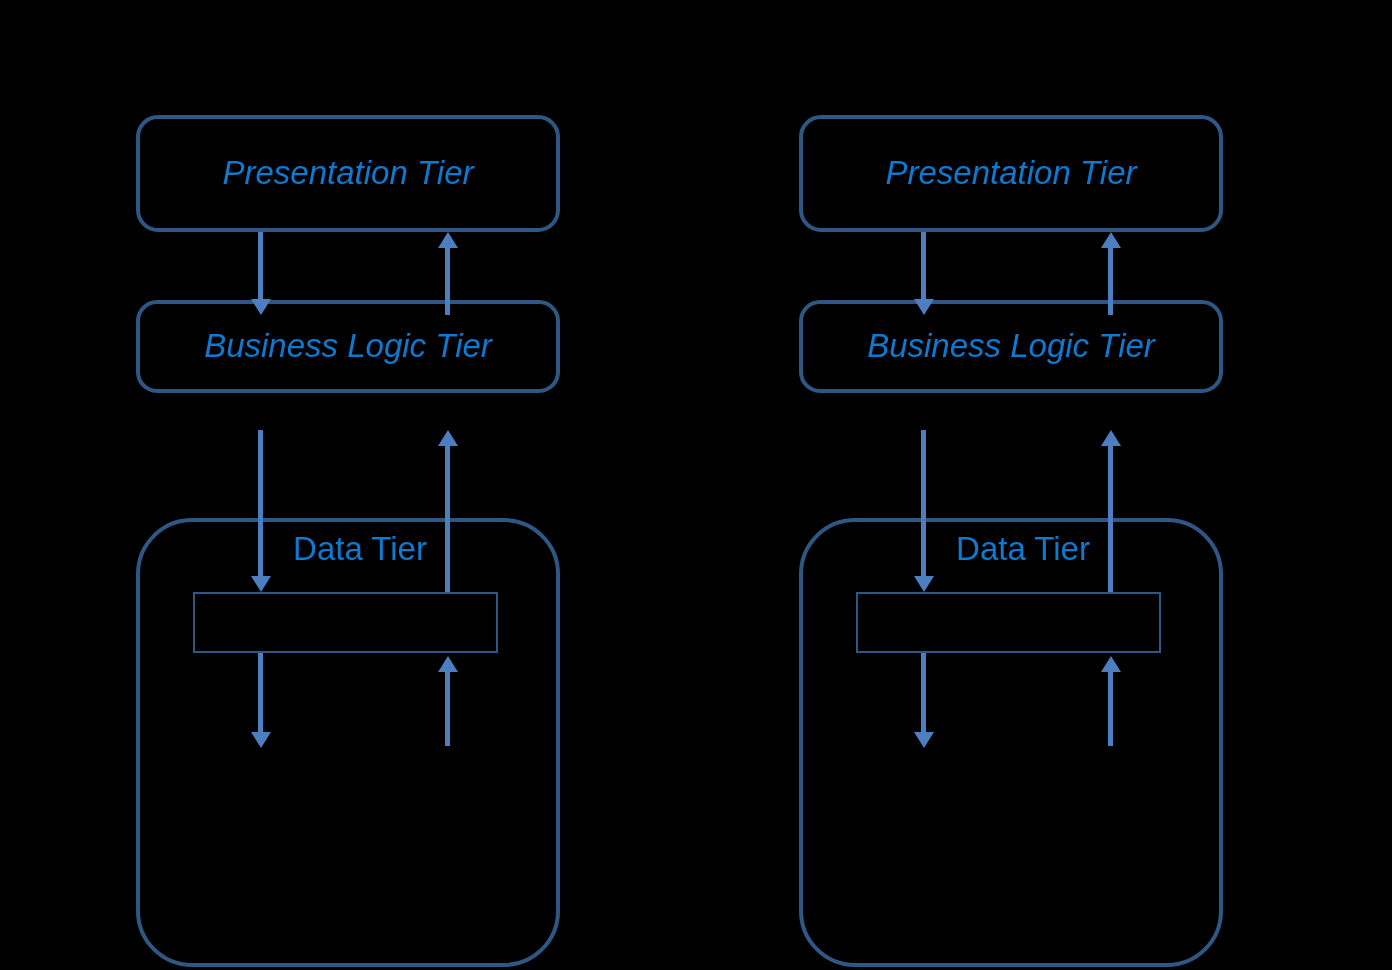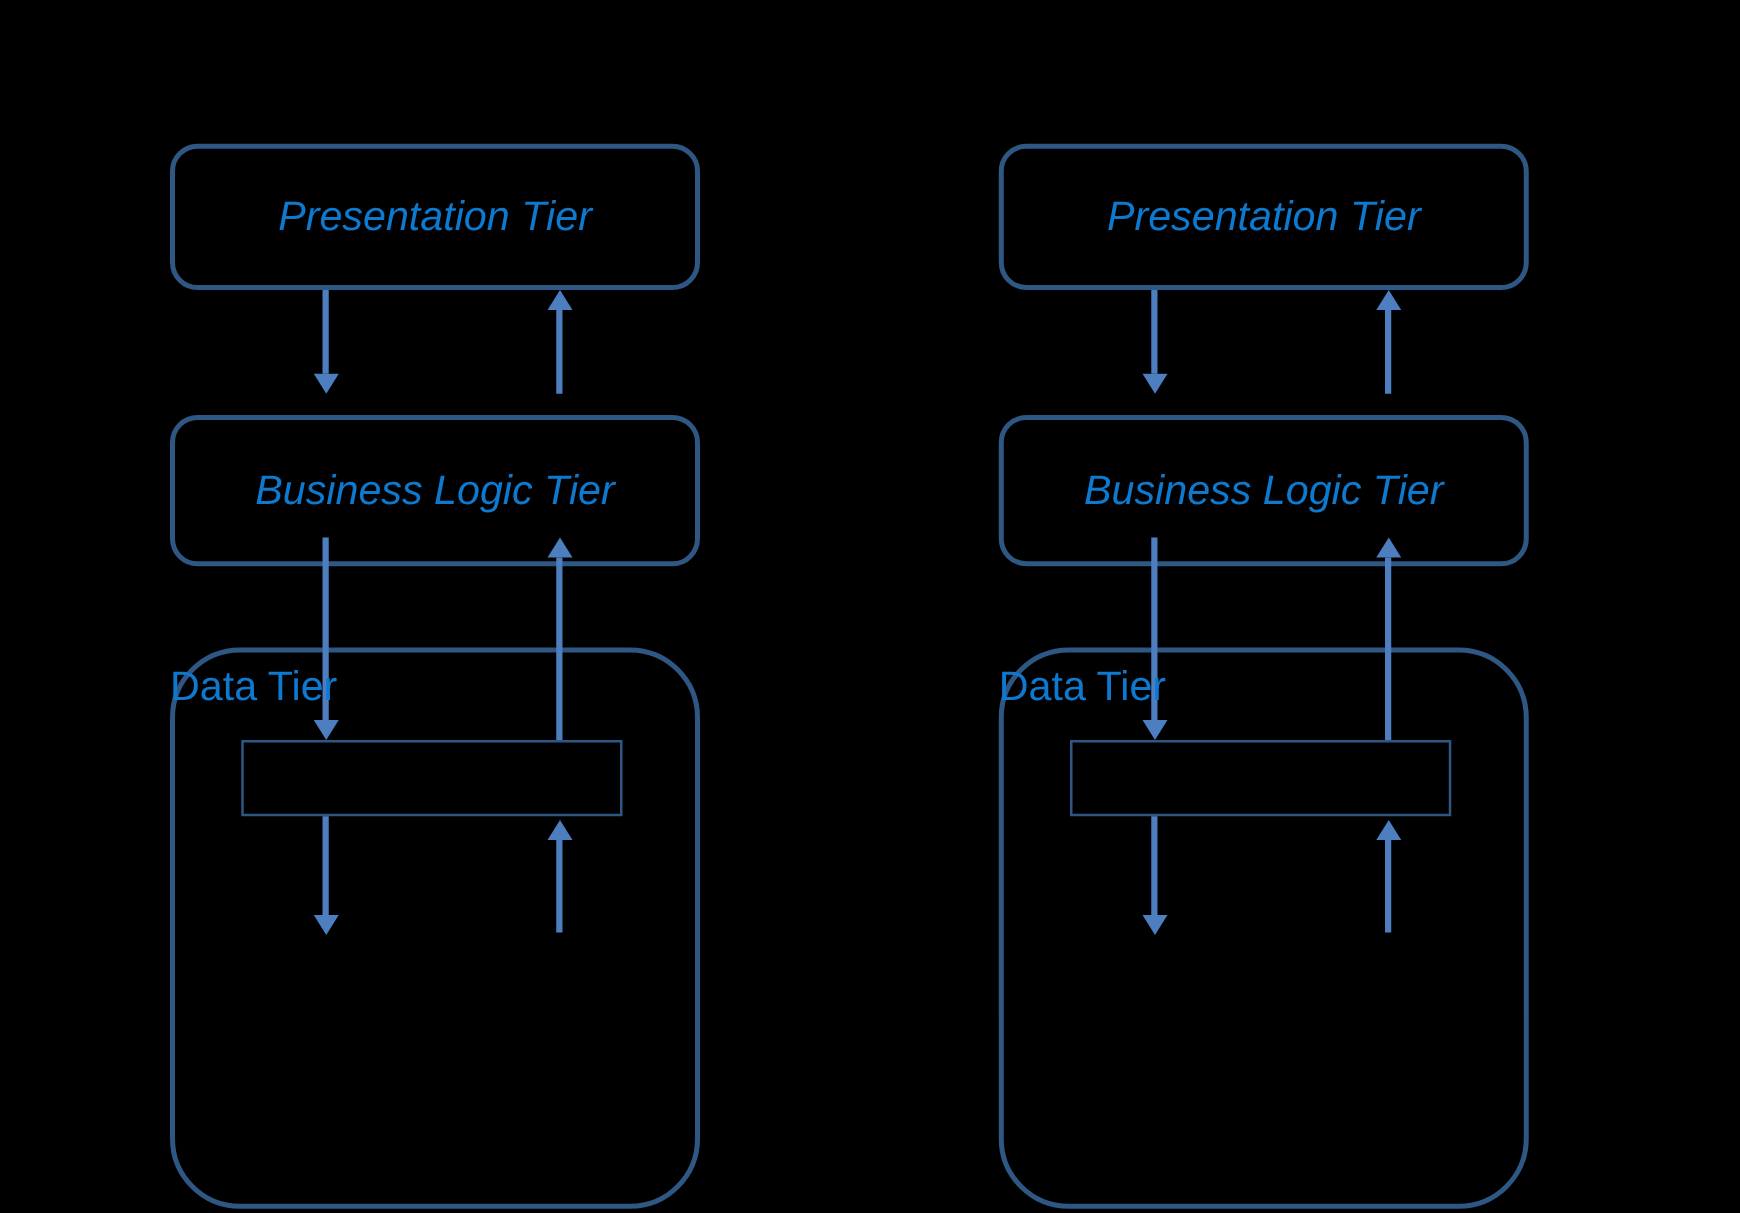--- a/index.html
+++ b/index.html
@@ -32,39 +32,39 @@
     box-sizing: border-box;
     border: 4px solid var(--box-border, #2f5783);
     border-radius: 22px;
     display: flex;
     align-items: center;
     justify-content: center;
     z-index: 1;
     font-style: italic;
   }
   .tier-box.presentation { top: 115px; height: 117px; }
-  .tier-box.business     { top: 332px; height: 121px; }
+  .tier-box.business     { top: 300px; height: 93px; border-radius: 21px; }
 
   .data-box {
     position: absolute;
     left: 0;
     top: 518px;
     width: 424px;
     height: 449px;
     box-sizing: border-box;
     border: 4px solid var(--box-border, #2f5783);
     border-radius: 56px;
     z-index: 1;
   }
   .data-label {
     position: absolute;
     top: 531px;
-    left: 0;
+    left: 12px;
     width: 424px;
-    text-align: left;
+    text-align: center;
     z-index: 3;
   }
   .tier-label {
     font-size: 33px;
     line-height: 1.1;
     color: var(--tier-text, #0d79cf);
     white-space: nowrap;
     z-index: 3;
   }
   .inner-rect {

